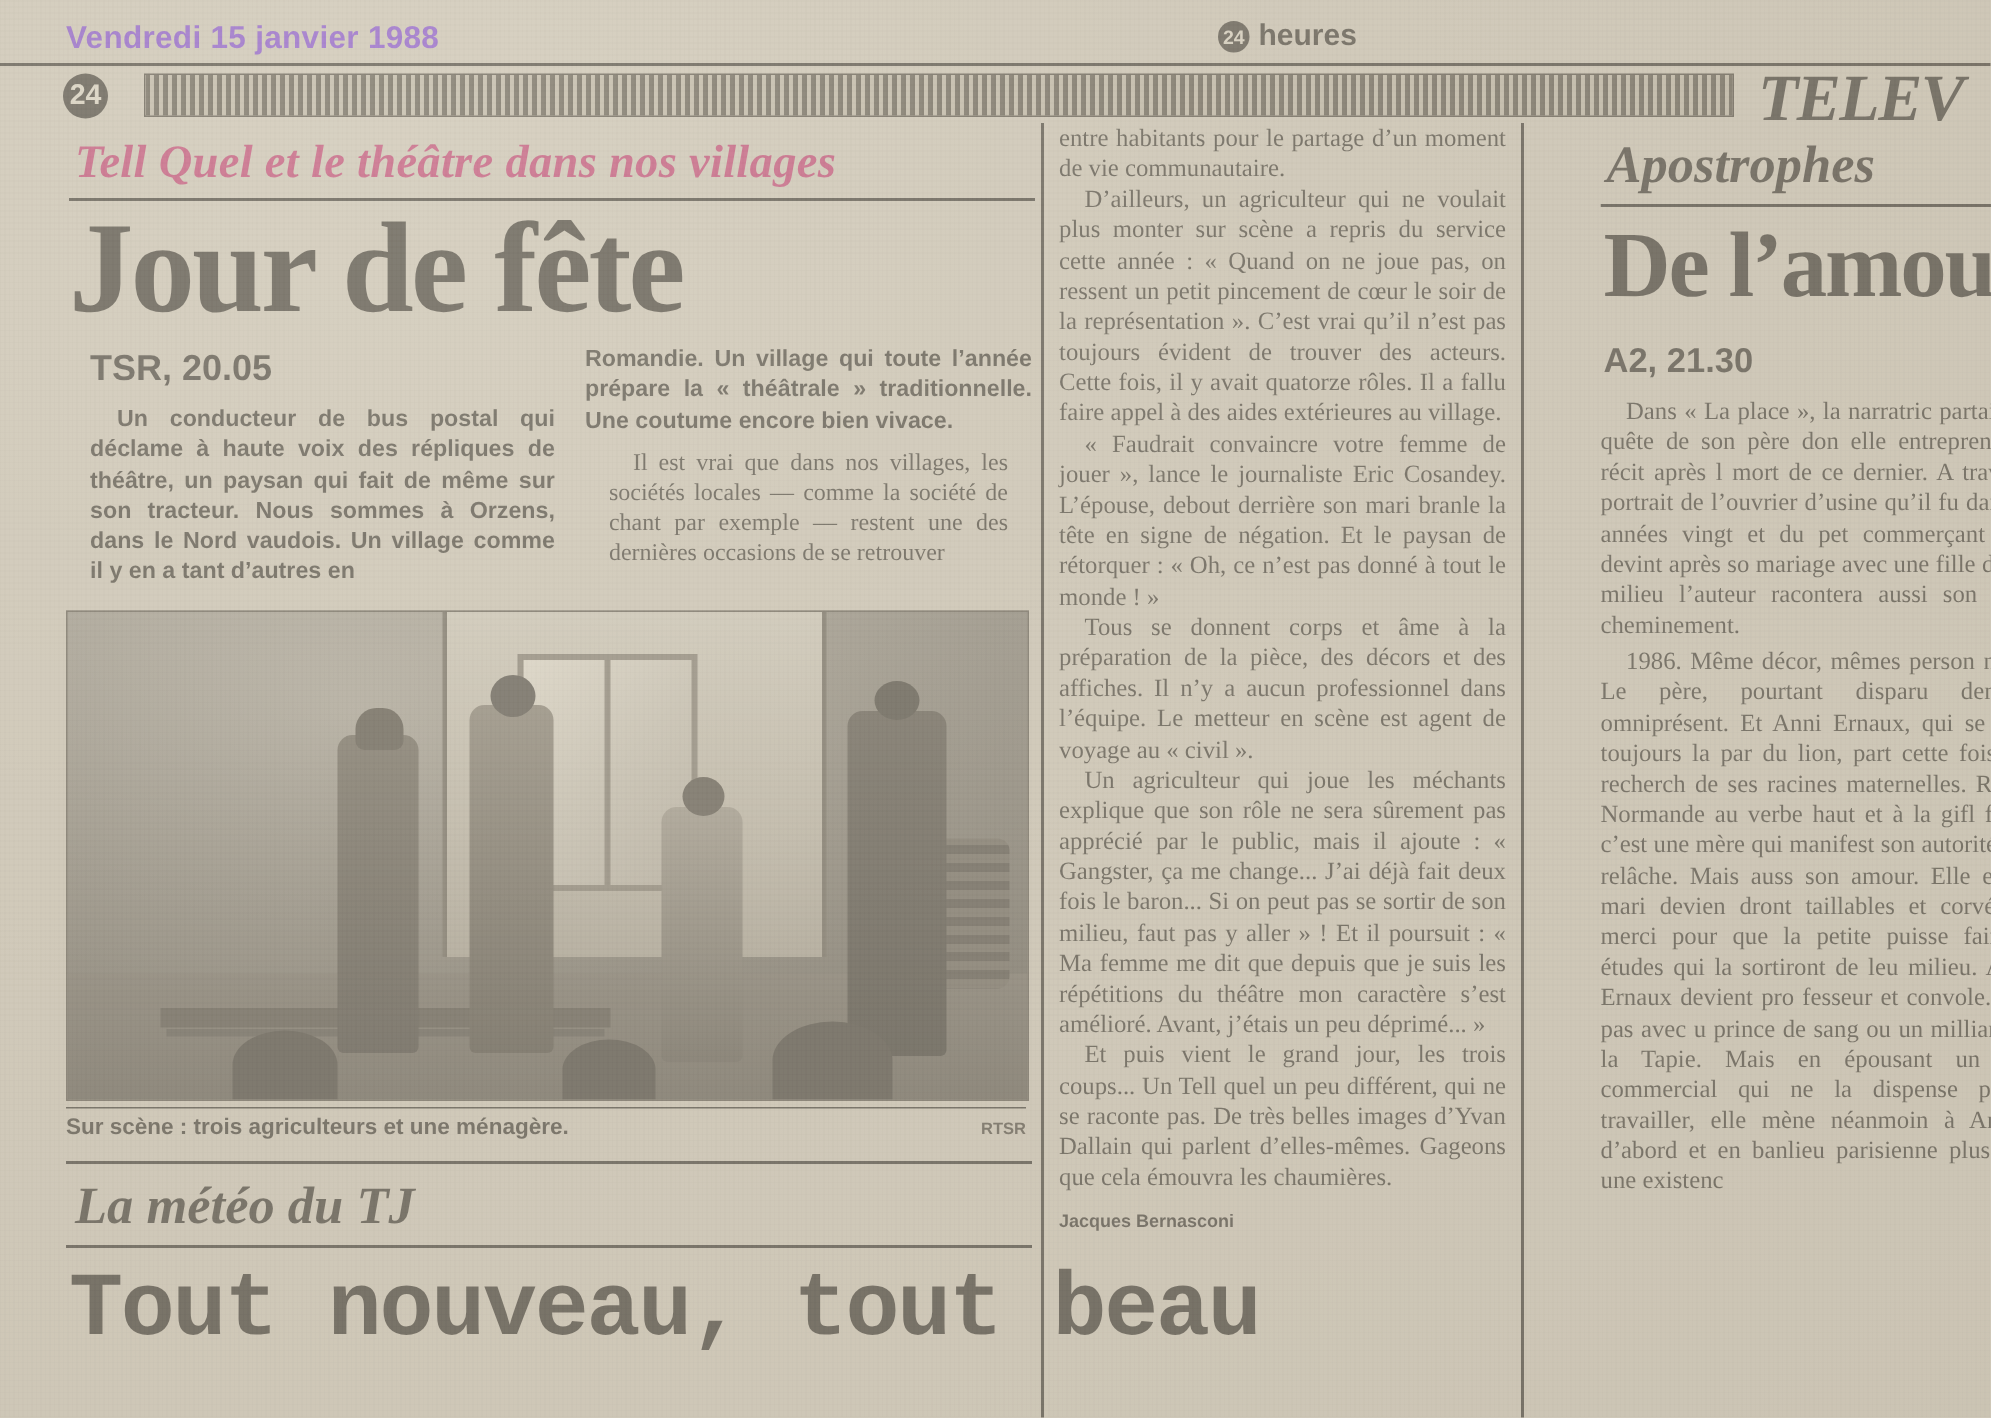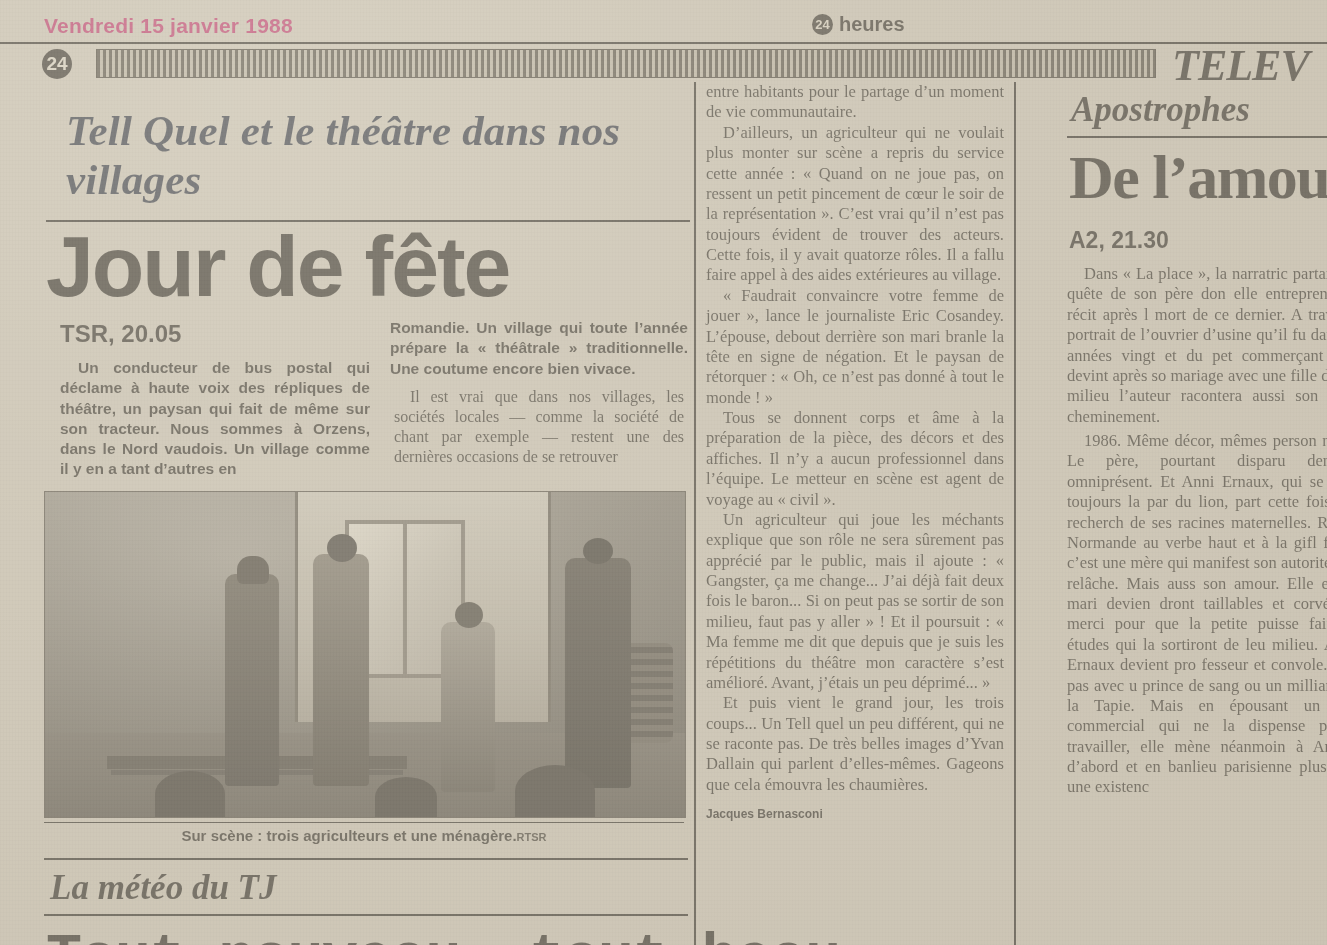--- a/index.html
+++ b/index.html
@@ -39,21 +39,21 @@
     width: 1327px;
     height: 44px;
   }
   .date-line {
     position: absolute;
     left: 44px; top: 14px;
     font-family: "Liberation Sans", sans-serif;
     font-weight: bold;
     font-size: 21px;
     letter-spacing: 0.2px;
-    color: #be185d;
+    color: #6d28d9;
     text-align: center;
   }
   .paper-name {
     position: absolute;
     left: 812px; top: 13px;
     font-family: "Liberation Sans", sans-serif;
     font-weight: bold;
     font-size: 20px;
     color: #17140f;
     display: flex;
@@ -147,34 +147,34 @@
     height: 863px;
     background: #15120e;
   }
   .vrule.v1 { left: 694px; }
   .vrule.v2 { left: 1014px; }
 
   
   .kicker {
     font-family: "Liberation Serif", serif;
     font-style: italic;
-    font-size: 43px;
-    color: #0f172a;
-    margin: 16px;
+    font-size: 31px;
+    color: #be185d;
+    margin: 0;
     padding: 8px 0 0 6px;
     letter-spacing: 0.2px;
   }
   .kicker-rule {
     height: 2px;
     background: #14110d;
     margin: 6px 0 0 2px;
     width: 100%;
   }
   .headline {
-    font-family: Liberation Sans, sans-serif;
+    font-family: Liberation Serif, serif;
     font-weight: bold;
     font-size: 86px;
     line-height: 0.98;
     letter-spacing: -2px;
     margin: 2px 0 0 2px;
     color: #110e0a;
   }
 
   .sub-two-col {
     display: flex;
@@ -201,21 +201,21 @@
     color: #17140f;
     margin: 0;
   }
   .body-bold.indent { text-indent: 18px; }
   .body-text {
     font-family: "Liberation Serif", serif;
     font-size: 16px;
     line-height: 1.26;
     text-align: justify;
     color: #17140f;
-    margin: 4px;
+    margin: 16px;
   }
   .body-text.indent { text-indent: 16px; }
 
   
   .photo-wrap {
     position: relative;
     margin-top: 12px;
     width: 640px;
     height: 325px;
     background: #6f6a60;
@@ -273,21 +273,21 @@
   .blob {
     position: absolute; bottom: 0; border-radius: 50% 50% 0 0; background: #1b1814;
   }
   .blob.b1 { left: 110px; width: 70px; height: 46px; }
   .blob.b2 { left: 330px; width: 62px; height: 40px; }
   .blob.b3 { left: 470px; width: 80px; height: 52px; }
 
   .caption-row {
     display: flex;
     align-items: baseline;
-    justify-content: center;
+    justify-content: space-between;
     border-top: 1px solid #15120e;
     margin-top: 4px;
     padding-top: 4px;
     width: 640px;
   }
   .caption {
     font-family: "Liberation Sans", sans-serif;
     font-weight: bold;
     font-size: 15px;
     color: #17140f;

